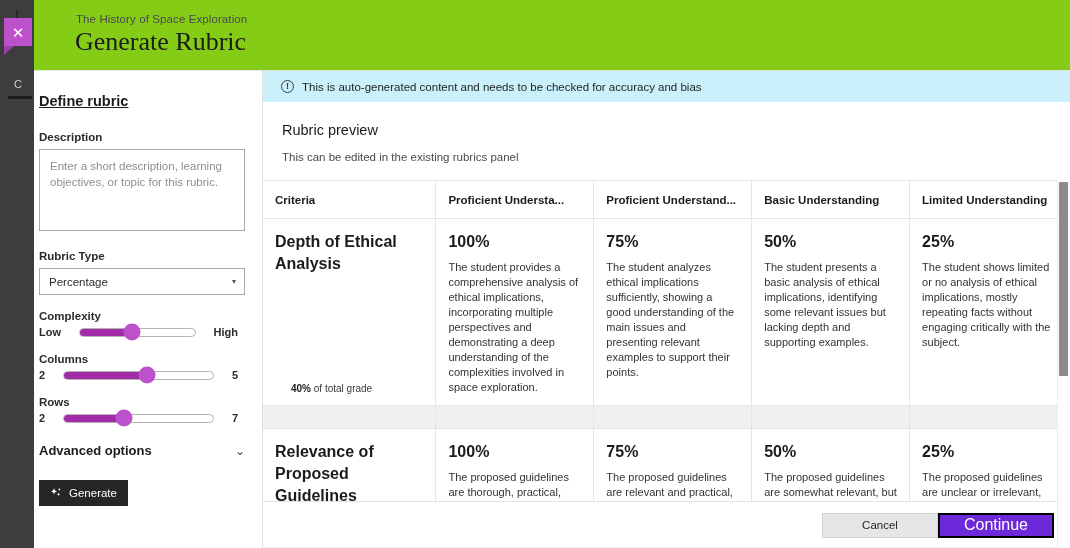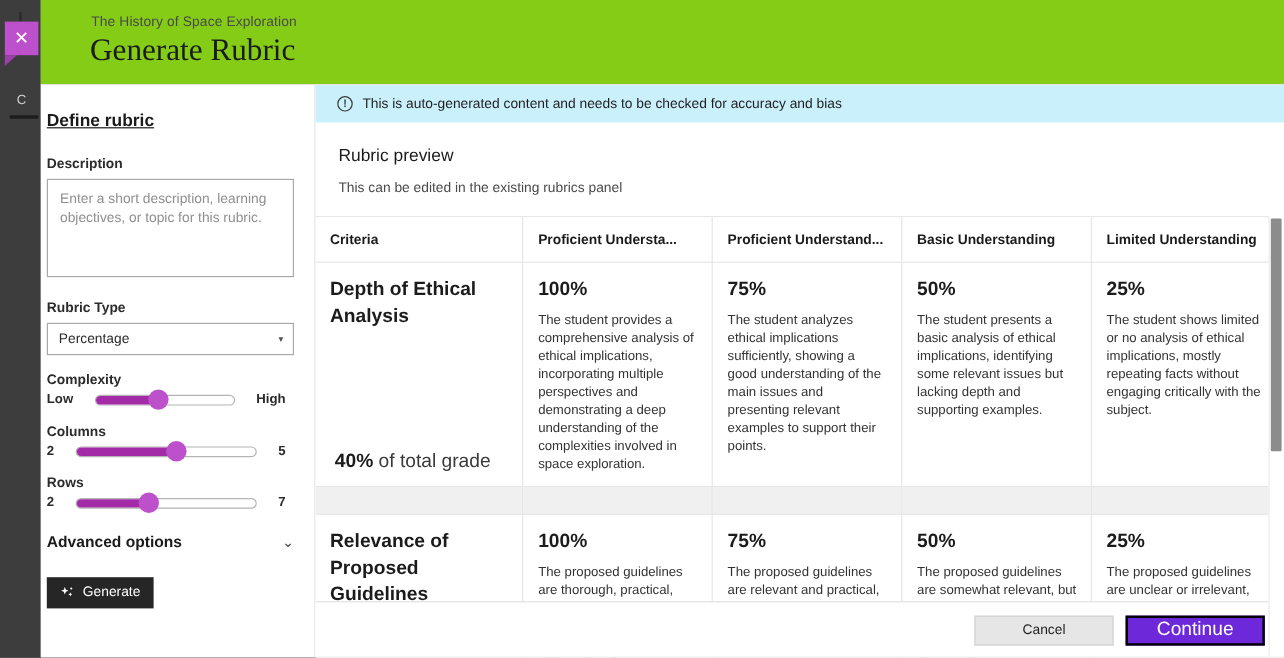--- a/index.html
+++ b/index.html
@@ -178,22 +178,22 @@
     font-size: 11px; color: #333; vertical-align: top;
     padding: 12px 12px 10px 12px;
     border-right: 1px solid #e6e6e6; border-bottom: 1px solid #e6e6e6;
     line-height: 1.37;
   }
   col.c-criteria { width: 172px; }
   col.c-level { width: 157px; }
   .crit-cell { position: relative; }
   .crit-name { font-size: 16px; font-weight: bold; color: #1b1b1b; line-height: 1.35; }
   .crit-weight {
-    position: absolute; left: 16px; bottom: 10px;
-    font-size: 16px; color: #3a3a3a;
+    position: absolute; left: 28px; bottom: 10px;
+    font-size: 10px; color: #3a3a3a;
   }
   .crit-weight b { color: #1b1b1b; }
   .pct { font-weight: bold; color: #1b1b1b; margin-bottom: 7px; font-size: 16px; }
   .row-gap td {
     height: 22px; background: #f0f0f0; padding: 0;
     border-bottom: 1px solid #e6e6e6;
   }
   tr.r1 td { height: 148px; }
   tr.r2 td { height: 110px; }
 
@@ -210,21 +210,21 @@
   .hscroll-track {
     position: absolute; left: 0; bottom: 0; width: 807px; height: 13px;
     background: #f4f4f4; z-index: 12;
   }
 
   
   .footer {
     position: absolute; left: 229px; bottom: 0; width: 807px; height: 47px;
     background: #fff; border-top: 1px solid #e2e2e2;
     display: flex; align-items: center; justify-content: flex-end;
-    gap: 10px; padding-right: 16px;
+    gap: 0; padding-right: 16px;
   }
   .btn-cancel {
     width: 116px; height: 25px; background: #e6e6e6; color: #1f1f1f;
     border: 1px solid #d2d2d2; font-size: 11.5px; cursor: pointer;
     font-family: "Liberation Sans", sans-serif;
   }
   .btn-continue {
     width: 116px; height: 25px; background: #6d28d9; color: #fff;
     border: 2px solid #000; font-size: 16px; cursor: pointer;
     font-family: "Liberation Sans", sans-serif;

